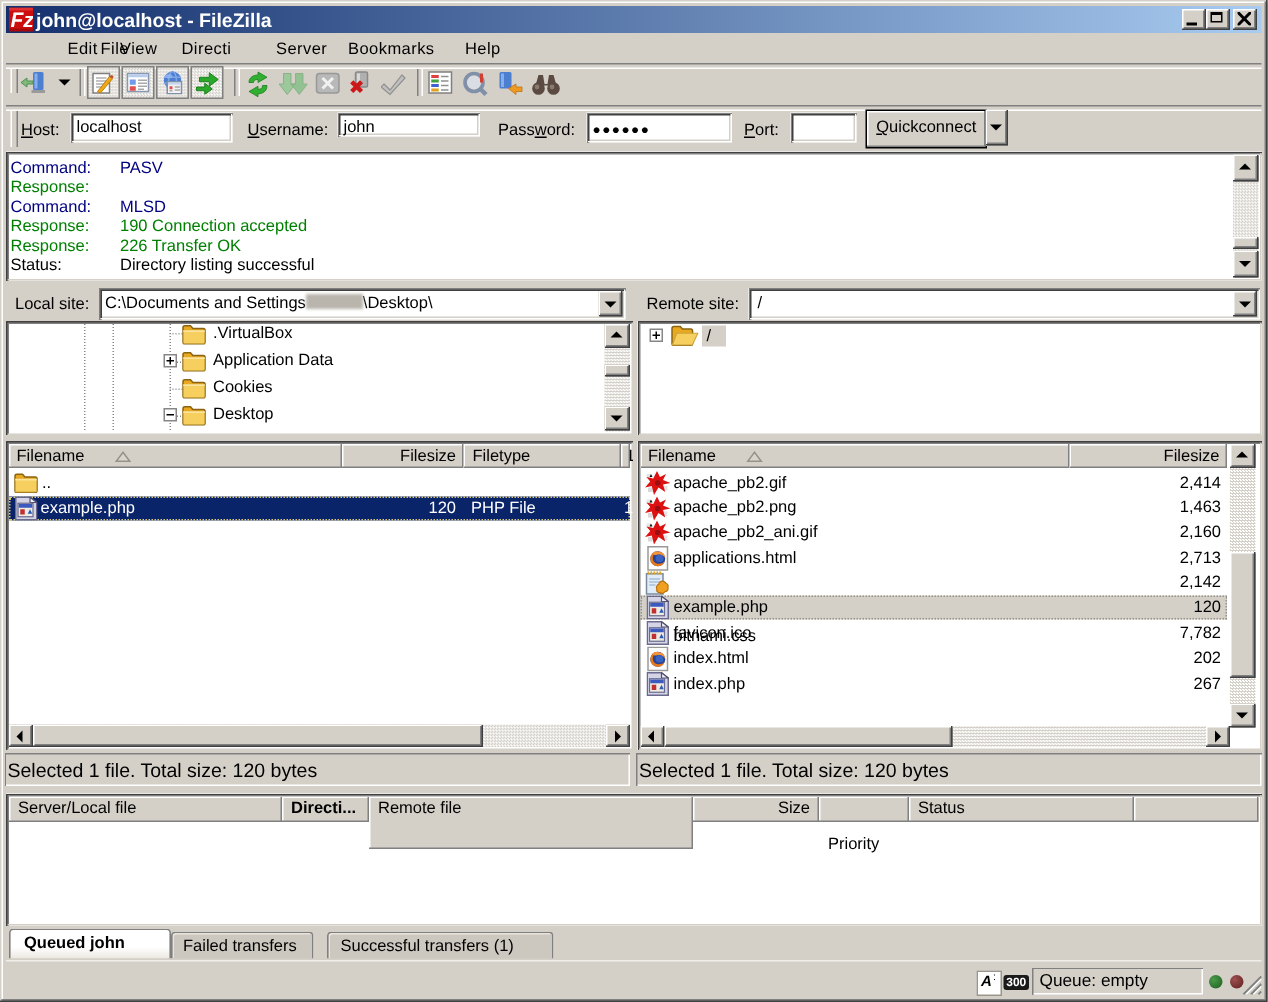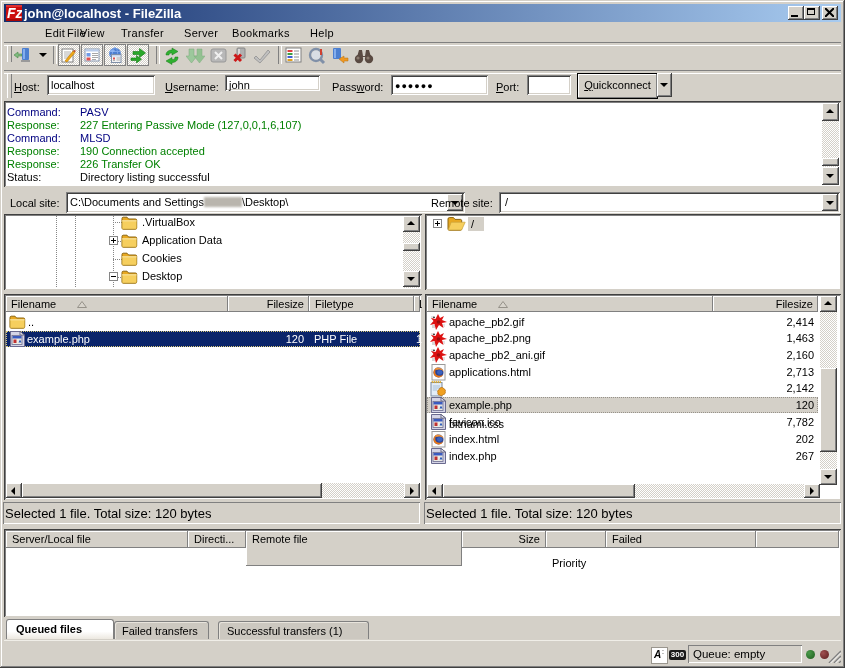--- a/index.html
+++ b/index.html
@@ -76,21 +76,21 @@
         <svg class="abs" style="left:3px;top:2px;" width="9" height="9" viewBox="0 0 9 9">
           <path d="M0 0 L9 9 M9 0 L0 9" stroke="#000" stroke-width="2"></path>
         </svg>
       </div>
   </div>
 
   <div id="menubar" class="abs">
       <span style="left:27px;padding-left:40px;">File</span>
       <span style="left:45px;">Edit</span>
       <span style="left:80px;">View</span>
-      <span style="left:121px;">Transfer</span>
+      <span style="left:121px;">Directi</span>
       <span style="left:184px;">Server</span>
       <span style="left:232px;">Bookmarks</span>
       <span style="left:310px;">Help</span>
     </div>
   <div class="hsep abs" style="top:42px;"></div>
 
   <div id="toolbar" class="abs">
     <div class="grip abs" style="left:3px;top:2px;height:16px;"></div>
     <svg class="abs" style="left:9px;top:2px;" width="18" height="18" viewBox="0 0 18 18">
       <path d="M1 9 L5 6 L5 8 L9 8 L9 10 L5 10 L5 12 Z" fill="#7fba7f" stroke="#4a8a4a" stroke-width="0.6"></path>
@@ -205,42 +205,41 @@
     <div class="abs" style="left:573px;top:1px;width:79px;height:24px;background:#d4d0c8;border:1px solid #000;box-shadow:inset -1px -1px #808080, inset 1px 1px #fff;text-align:center;"><span class="txt" style="line-height:22px;"><u>Q</u>uickconnect</span></div>
     <div class="btn abs" style="left:653px;top:1px;width:15px;height:24px;">
         <div class="arr dn abs" style="left:3px;top:10px;"></div>
       </div>
   </div>
 
   <div id="log" class="abs sunken" style="left:4px;top:101px;width:837px;height:86px;">
     <div class="row" style="left:3px;top:5px;color:#000080;">Command:</div>
       <div class="row" style="left:76px;top:5px;color:#000080;">PASV</div>
     <div class="row" style="left:3px;top:18px;color:#008000;">Response:</div>
-      <div class="row" style="left:76px;top:18px;color:#008000;">227 Entering Passive Mode (127,0,0,1,6,107)</div>
     <div class="row" style="left:3px;top:31px;color:#000080;">Command:</div>
       <div class="row" style="left:76px;top:31px;color:#000080;">MLSD</div>
     <div class="row" style="left:3px;top:44px;color:#008000;">Response:</div>
       <div class="row" style="left:76px;top:44px;color:#008000;">190 Connection accepted</div>
     <div class="row" style="left:3px;top:57px;color:#008000;">Response:</div>
       <div class="row" style="left:76px;top:57px;color:#008000;">226 Transfer OK</div>
     <div class="row" style="left:3px;top:70px;color:#000;">Status:</div>
       <div class="row" style="left:76px;top:70px;color:#000;">Directory listing successful</div>
     <div class="abs strack" style="left:818px;top:2px;width:17px;height:82px;"></div>
     <div class="sbtn abs" style="left:818px;top:2px;width:17px;height:18px;">
         <div class="arr up abs" style="left:4px;top:6px;"></div>
       </div>
     <div class="sbtn abs" style="left:818px;top:57px;width:17px;height:8px;"></div>
     <div class="sbtn abs" style="left:818px;top:66px;width:17px;height:18px;">
         <div class="arr dn abs" style="left:4px;top:7px;"></div>
       </div>
   </div>
 
   <div id="leftpane" class="abs" style="left:3px;top:190px;width:419px;height:334px;">
     <div class="txt abs" style="left:7px;top:7px;">Local site:</div>
-    <div class="field abs" style="left:63px;top:2px;width:351px;height:21px;padding-left:48px;">
+    <div class="field abs" style="left:63px;top:2px;width:351px;height:21px;">
       <div class="fieldtxt" style="top:4px;">C:\Documents and Settings<span style="display:inline-block;width:38px;height:10px;background:#b9b5ad;filter:blur(1px);vertical-align:-1px;"></span>\Desktop\</div>
       <div class="btn abs" style="right:2px;top:2px;width:16px;height:17px;">
           <div class="arr dn abs" style="left:4px;top:7px;"></div>
         </div>
     </div>
     <div class="sunken abs" style="left:1px;top:24px;width:418px;height:76px;overflow:hidden;" id="ltree">
       <div class="vdot" style="left:52px;top:2px;height:72px;"></div>
       <div class="vdot" style="left:71px;top:2px;height:72px;"></div>
       <div class="vdot" style="left:109px;top:2px;height:72px;"></div>
       <div class="hdot" style="left:109px;top:8px;width:9px;"></div>
@@ -473,43 +472,43 @@
     <div class="abs" style="left:0px;top:312px;width:417px;height:22px;box-shadow:inset 1px 1px #808080, inset -1px -1px #fff;">
       <div class="txt abs" style="left:2px;top:4px;font-size:13px;">Selected 1 file. Total size: 120 bytes</div>
     </div>
   </div>
 
   <div id="queue" class="abs sunken" style="left:4px;top:529px;width:837px;height:88px;">
     <div class="hdr abs" style="left:2px;top:2px;width:182px;height:17px;">
         <div class="txt" style="position:absolute;left:6px;top:2px;">Server/Local file</div>
       </div>
     <div class="hdr abs" style="left:184px;top:2px;width:58px;height:17px;">
-        <div class="txt" style="position:absolute;left:6px;top:2px;">Directi...</div>
+        <div class="txt" style="position:absolute;left:6px;top:2px;font-weight:bold;">Directi...</div>
       </div>
     <div class="hdr abs" style="left:242px;top:2px;width:216px;height:35px;">
         <div class="txt" style="position:absolute;left:6px;top:2px;">Remote file</div>
       </div>
     <div class="hdr abs" style="left:458px;top:2px;width:84px;height:17px;">
         <div class="txt" style="position:absolute;right:6px;top:2px;">Size</div>
       </div>
     <div class="hdr abs" style="left:542px;top:2px;width:60px;height:17px;">
         <div class="txt" style="position:absolute;left:6px;top:2px;margin-top:24px;">Priority</div>
       </div>
     <div class="hdr abs" style="left:602px;top:2px;width:150px;height:17px;">
-        <div class="txt" style="position:absolute;left:6px;top:2px;">Failed</div>
+        <div class="txt" style="position:absolute;left:6px;top:2px;">Status</div>
       </div>
     <div class="hdr abs" style="left:752px;top:2px;width:83px;height:17px;"></div>
   </div>
   <div id="tabs" class="abs" style="left:4px;top:619px;width:837px;height:19px;">
     <div class="abs" style="left:110px;top:2px;width:93px;height:17px;background:#ccc8c0;border:1px solid #808080;border-bottom:none;border-radius:3px 3px 0 0;box-shadow:inset 1px 1px #e8e4dc;"></div>
     <div class="abs txt" style="left:118px;top:6px;">Failed transfers</div>
     <div class="abs" style="left:214px;top:2px;width:149px;height:17px;background:#ccc8c0;border:1px solid #808080;border-bottom:none;border-radius:3px 3px 0 0;box-shadow:inset 1px 1px #e8e4dc;"></div>
     <div class="abs txt" style="left:223px;top:6px;">Successful transfers (1)</div>
     <div class="abs" style="left:2px;top:0px;width:106px;height:19px;background:#fff;border:1px solid #808080;border-bottom:none;border-radius:3px 3px 0 0;background:linear-gradient(#fff 60%,#ece8e0);"></div>
-    <div class="abs txt" style="left:12px;top:4px;font-weight:bold;">Queued files</div>
+    <div class="abs txt" style="left:12px;top:4px;font-weight:bold;">Queued john</div>
   </div>
   <div id="statusbar" class="abs" style="left:4px;top:640px;width:837px;height:24px;border-top:1px solid #f0eee8;">
     <div class="abs" style="left:647px;top:6px;width:15px;height:15px;background:#fff;border:1px solid #9a968e;">
       <span style="position:absolute;left:2px;top:1px;font-size:10px;font-weight:bold;font-style:italic;">A</span>
       <span style="position:absolute;left:10px;top:0px;font-size:7px;">:</span>
     </div>
     <div class="abs" style="left:665px;top:9px;width:17px;height:10px;background:#1a1a1a;border-radius:2px;color:#fff;font-size:8px;font-weight:bold;text-align:center;line-height:10px;font-family:'Liberation Sans';">300</div>
     <div class="abs" style="left:684px;top:4px;width:114px;height:18px;box-shadow:inset 1px 1px #808080, inset -1px -1px #fff;">
       <div class="txt abs" style="left:5px;top:3px;font-size:11.5px;">Queue: empty</div>
     </div>

